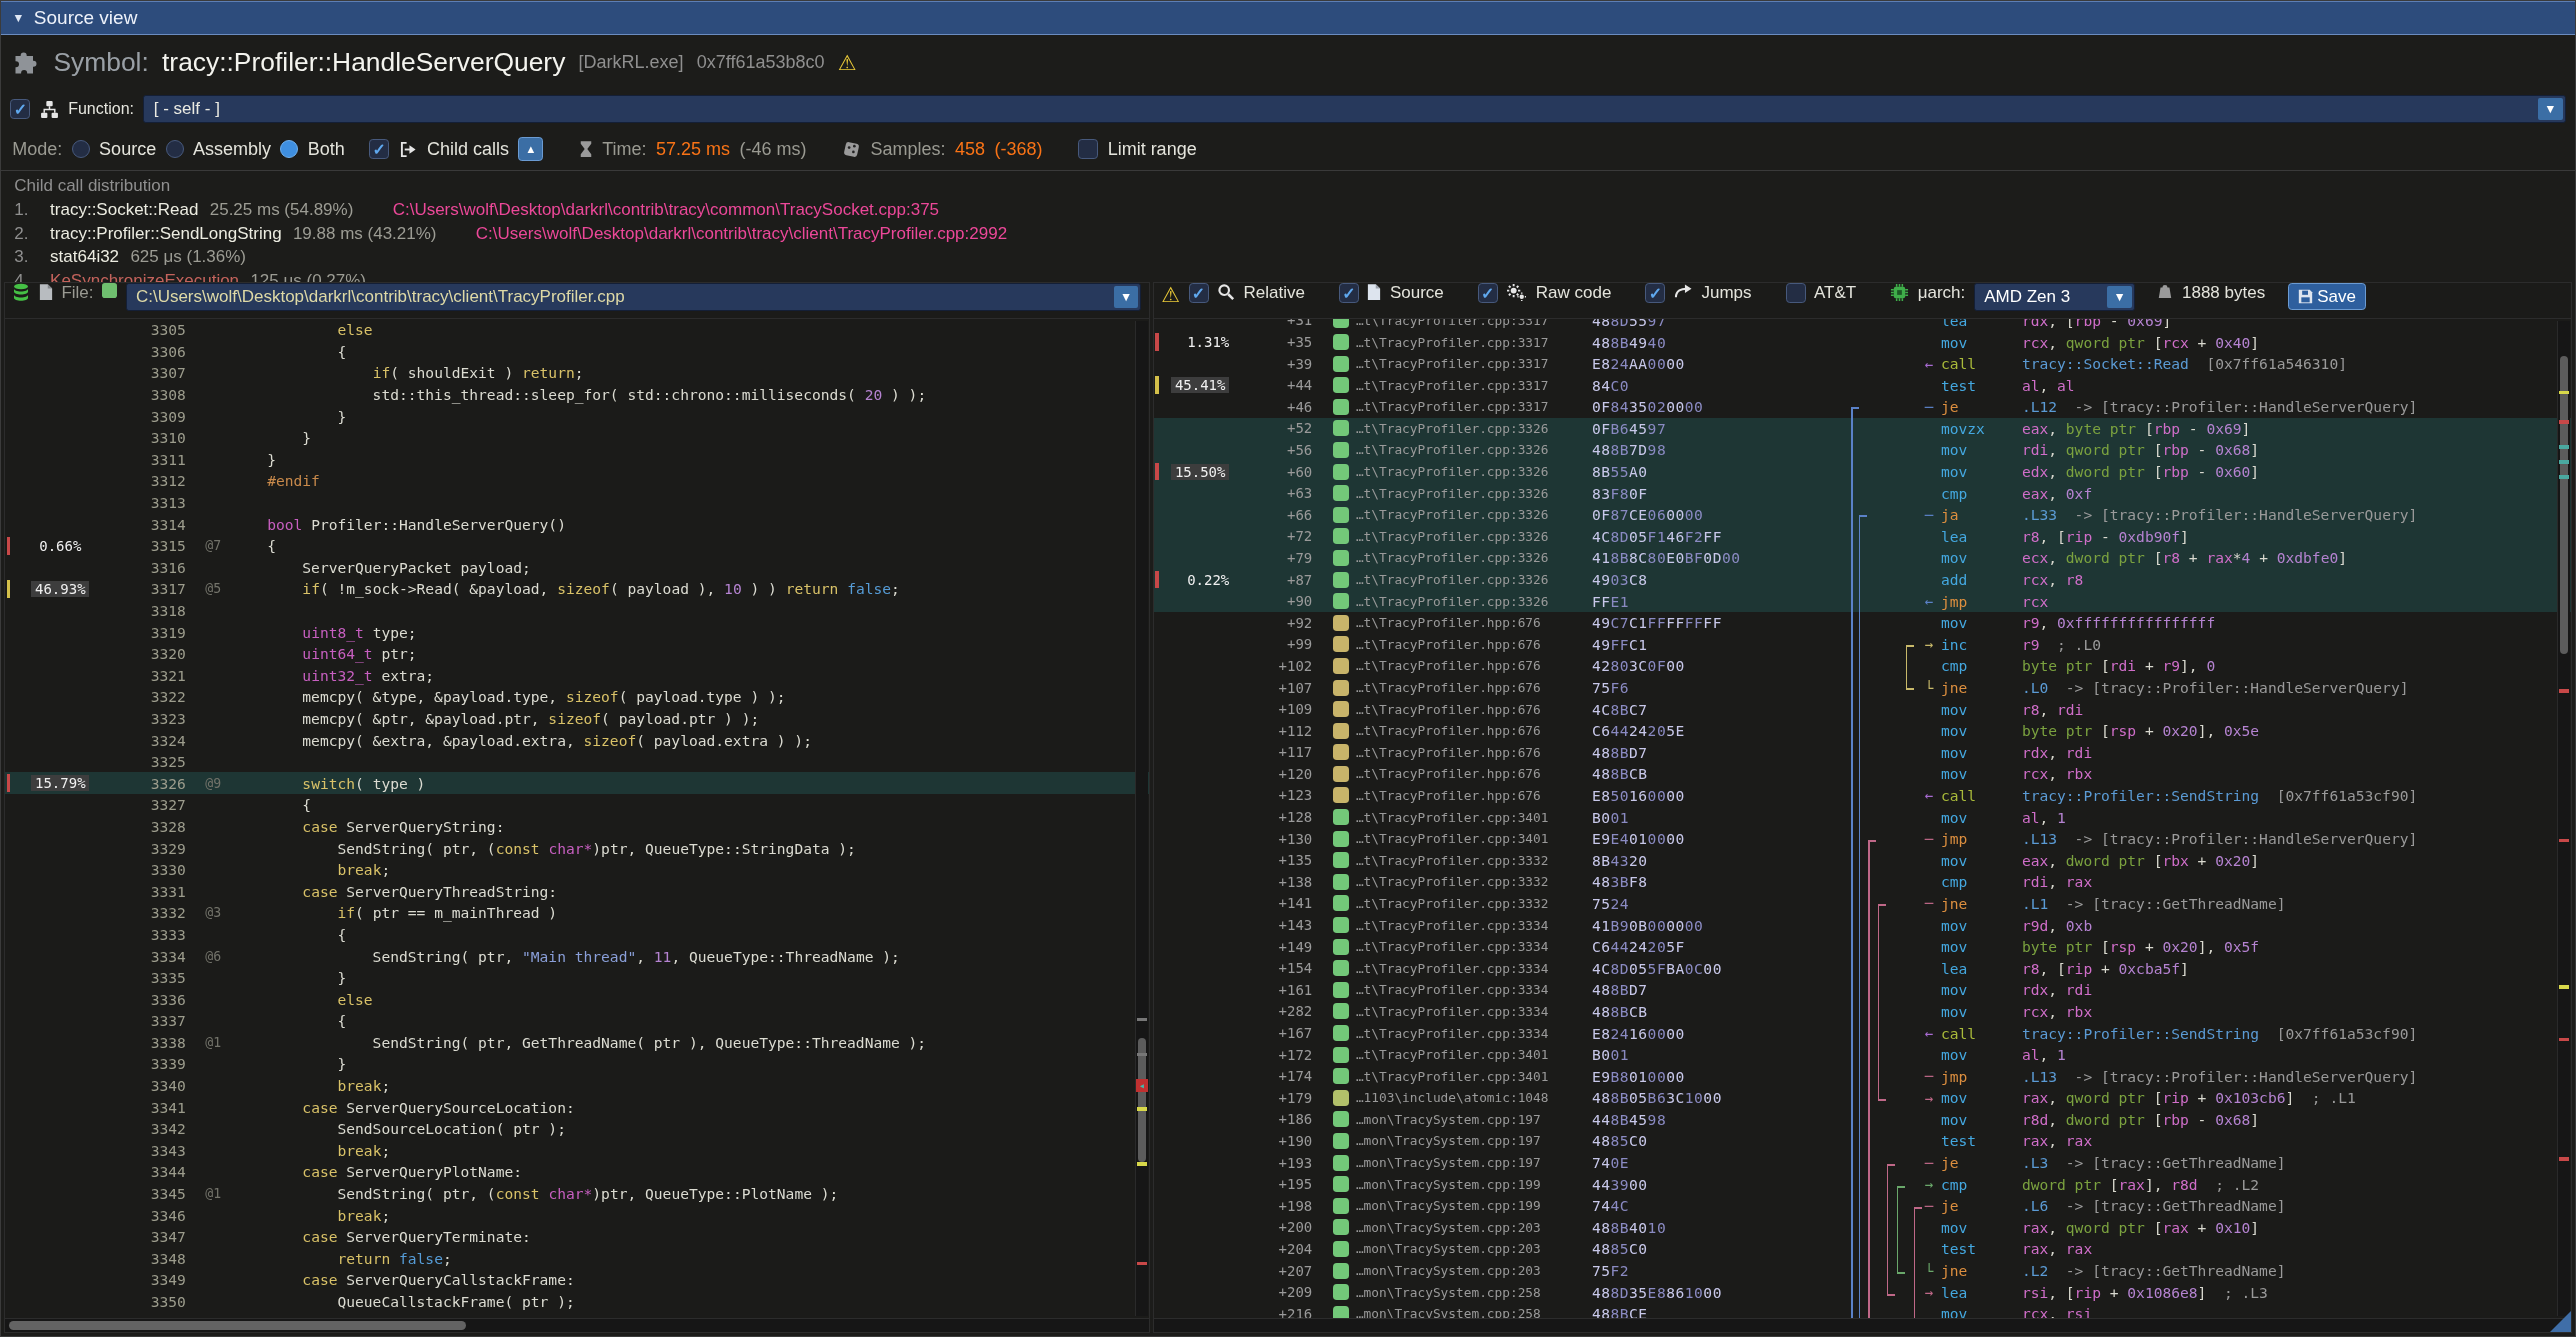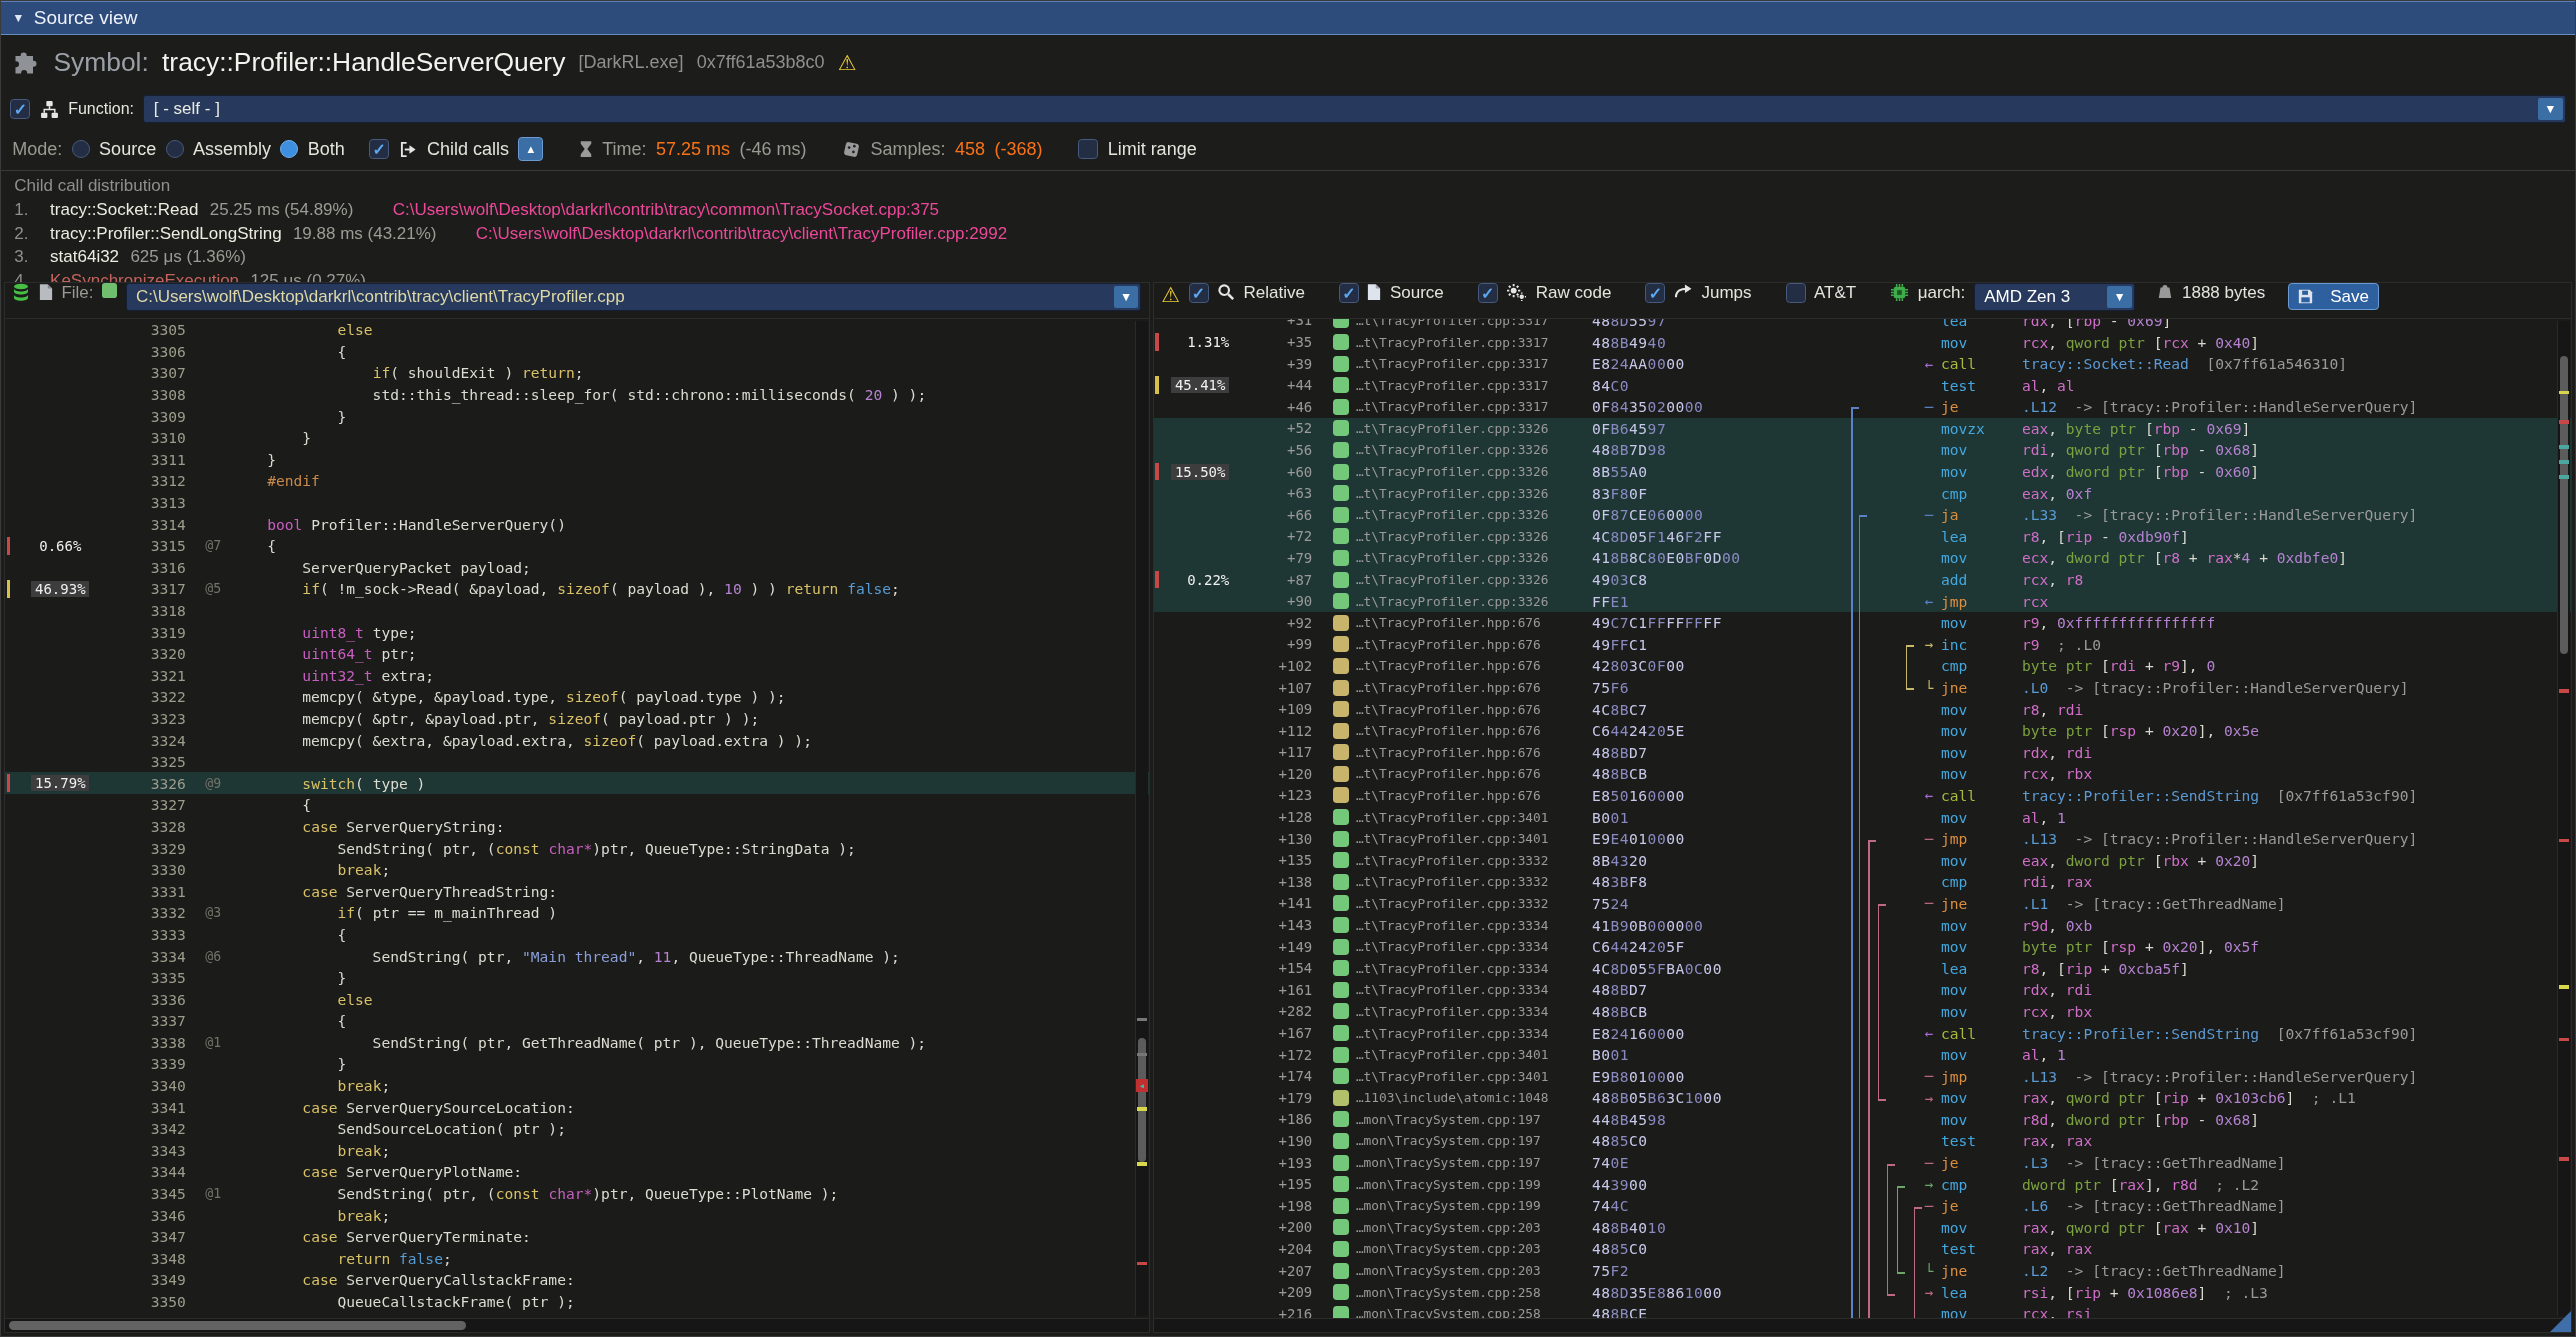--- a/index.html
+++ b/index.html
@@ -40,21 +40,21 @@
 
 .content{flex:1;min-height:0;display:flex;padding:0 2.8px 2.8px}
 .pane{display:flex;flex-direction:column;border:0.9px solid #2c2c2c;background:#1b1b19;min-height:0}
 .srcpane{width:1146px;flex:none}
 .asmpane{flex:1;margin-left:2.8px}
 .panehead{height:36px;display:flex;align-items:flex-start;gap:8.5px;padding:0 7.6px;border-bottom:0.9px solid #2c2c2c;font-size:17px;color:#e4e4dc;flex:none}
 .swatch{width:15px;height:15px;border-radius:2.8px;background:#6fbf6f;flex:none}
 .file-combo{flex:1;color:var(--path_text)}
 .mini{font-size:17px}
 .asm-combo{width:161px;color:#fff}
-.savebtn{height:27px;background:#2e5f9e;border:0.9px solid #6b9bd2;border-radius:3.8px;color:#fff;font-size:17px;display:flex;align-items:center;gap:17px;padding:0 9.4px}
+.savebtn{height:27px;background:#2e5f9e;border:0.9px solid #6b9bd2;border-radius:3.8px;color:#fff;font-size:17px;display:flex;align-items:center;gap:4px;padding:0 9.4px}
 
 .srcbody,.asmbody{flex:1;position:relative;overflow:hidden;font-family:"DejaVu Sans Mono",monospace;font-size:14.6px;min-height:0}
 .srow,.arow{height:21.6px;display:flex;align-items:center;position:relative}
 .srow.hl,.arow.hl{background:var(--hl_row)}
 .hbar{position:absolute;left:1.9px;top:1.9px;bottom:1.9px;width:3.8px}
 .spct{width:111px;text-align:center;color:#f0f0f0;font-size:14px;flex:none}
 .pctbox{background:var(--pct_box);padding:0 3.8px}
 .sline{width:70px;text-align:right;color:#9c9c8c;flex:none}
 .sanno{width:55px;text-align:center;color:#73736a;font-size:13.2px;flex:none}
 .scode{white-space:pre;color:var(--text);margin-left:26.4px}

